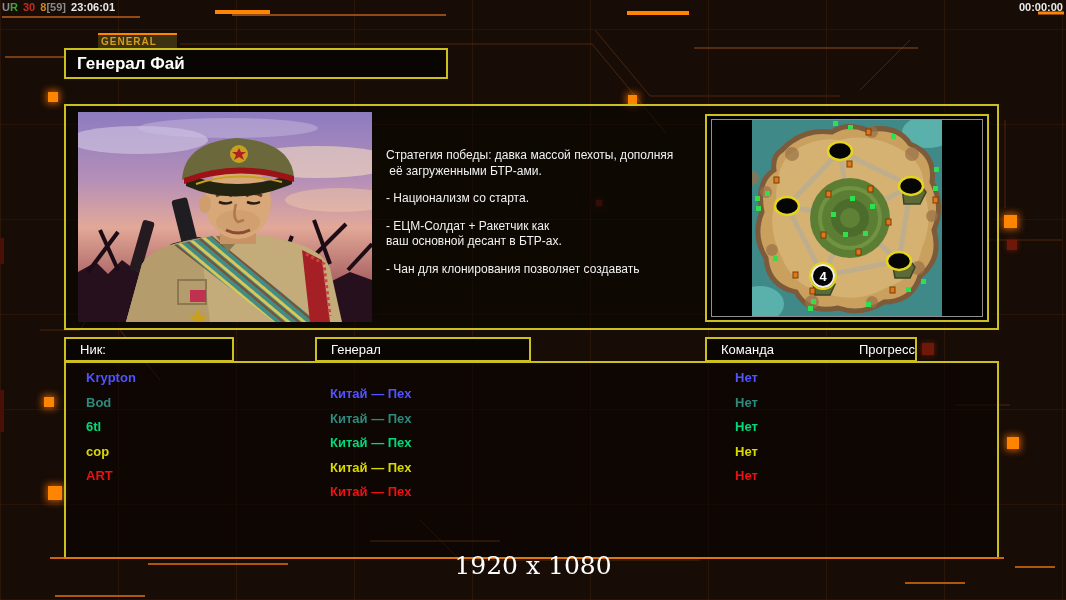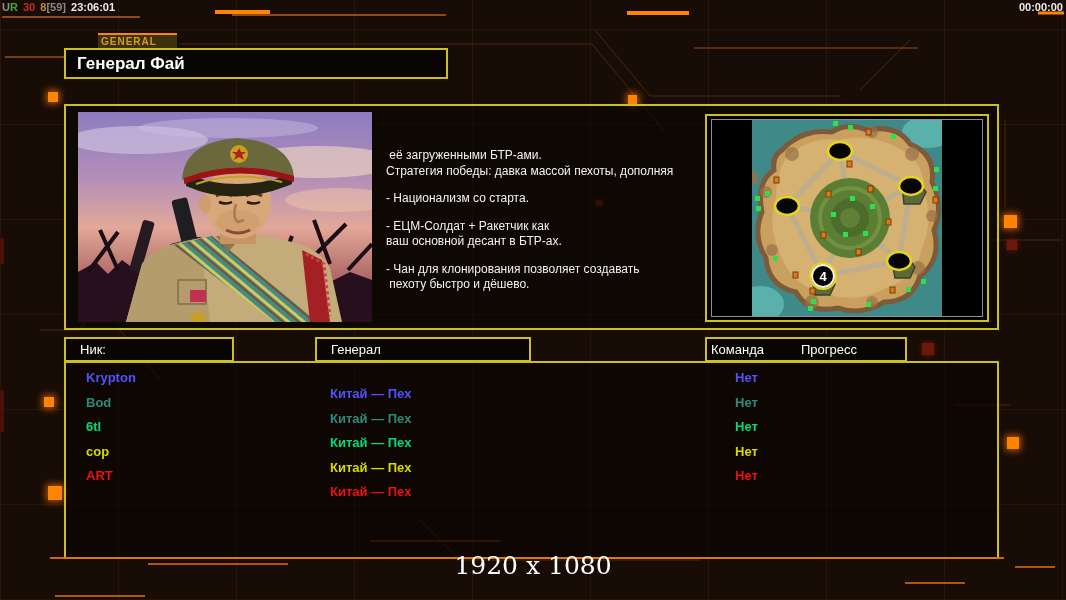--- a/index.html
+++ b/index.html
@@ -38,21 +38,21 @@
   .strategy-line{min-height:15.5px;line-height:15.5px;white-space:pre;}
   .strategy-line.blank{min-height:12px;}
   .map-panel{position:absolute;left:639px;top:8px;width:280px;height:204px;border:2px solid #cdbf1d;background:#000;}
   .map-inner{position:absolute;left:4px;top:3px;width:270px;height:196px;border:1px solid #8f8f8f;background:#000;
     display:flex;align-items:center;justify-content:center;}
 
   .hdr-box{position:absolute;height:21px;background:#080502;border:2px solid #cdbf1d;color:#fff;
     font-size:13px;font-weight:normal;line-height:21px;z-index:2;display:flex;}
   .hdr-nick{left:64px;top:337px;width:152px;padding-left:14px;}
   .hdr-general{left:315px;top:337px;width:198px;padding-left:14px;}
-  .hdr-team{left:705px;top:337px;width:194px;padding-left:4px;gap:37px;}
+  .hdr-team{left:705px;top:337px;width:194px;padding-left:14px;gap:37px;justify-content:space-between;}
 
   .table-box{position:absolute;left:64px;top:361px;width:931px;height:194px;
     border:2px solid #cdbf1d;background:rgba(6,3,1,.6);z-index:1;}
   .player-row{position:relative;height:24.5px;font-size:13px;font-weight:bold;padding-left:7px;}
   .player-row:first-child{margin-top:4px;}
   .p-nick{position:absolute;left:20px;top:3px;color:var(--row-color);}
   .p-general{position:absolute;left:264px;top:19px;color:var(--row-color);}
   .p-team{position:absolute;left:669px;top:3px;color:var(--row-color);}
   .p-bar-track{position:absolute;left:734px;top:5px;width:187px;height:13px;}
   .p-bar{height:100%;
@@ -197,30 +197,29 @@
         <path d="M108,74 Q158,96 214,72 L214,62 Q158,82 108,62 Z" fill="#23230f"></path>
         <path d="M104,68 Q106,30 159,26 Q214,30 216,66 Q158,48 104,68 Z" fill="#6b693b"></path>
         <path d="M106,66 Q158,46 216,64 L216,70 Q158,52 106,72 Z" fill="#9c1216"></path>
         <circle cx="161" cy="42" r="9" fill="#c8a020"></circle>
         <path d="M161,36 l2,4 5,0 -4,3 2,5 -5,-3 -5,3 2,-5 -4,-3 5,0 Z" fill="#b02020"></path>
         <path d="M118,72 Q158,58 204,70" stroke="#c8a020" stroke-width="2" fill="none"></path>
       </svg>
     </div>
 
     <div class="strategy">
+      <div class="strategy-line">Стратегия победы: давка массой пехоты, дополняя</div>
       <div class="strategy-line"> её загруженными БТР-ами.</div>
-      <div class="strategy-line">Стратегия победы: давка массой пехоты, дополняя</div>
       <div class="strategy-line blank"></div>
       <div class="strategy-line">- Национализм со старта.</div>
       <div class="strategy-line blank"></div>
       <div class="strategy-line">- ЕЦМ-Солдат + Ракетчик как</div>
       <div class="strategy-line">ваш основной десант в БТР-ах.</div>
       <div class="strategy-line blank"></div>
       <div class="strategy-line">- Чан для клонирования позволяет создавать</div>
-      <div class="strategy-line"> пехоту быстро и дёшево.</div>
     </div>
 
     <div class="map-panel">
       <div class="map-inner">
         <svg width="190" height="196" viewBox="0 0 190 196">
           <rect width="190" height="196" fill="#3f8a88"></rect>
           <ellipse cx="176" cy="12" rx="26" ry="16" fill="#5ab0aa"></ellipse>
           <ellipse cx="8" cy="184" rx="24" ry="18" fill="#5ab0aa"></ellipse>
 
           <path d="M30,30 Q50,8 80,12 Q95,2 115,10 Q145,4 158,24 Q184,34 180,62 Q192,86 182,110 Q190,140 168,156 Q160,182 132,182 Q110,196 86,188 Q56,194 44,172 Q16,166 14,138 Q0,116 10,92 Q4,62 22,50 Q20,36 30,30 Z" fill="#c9a05e" stroke="#7c5a3a" stroke-width="5"></path>

